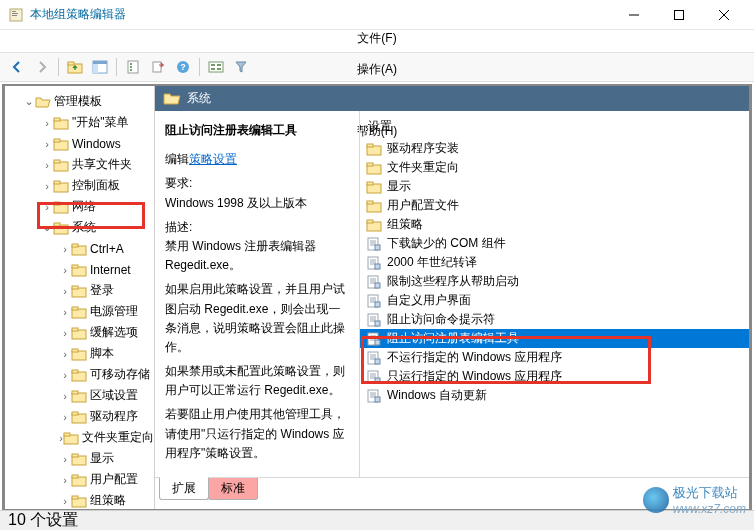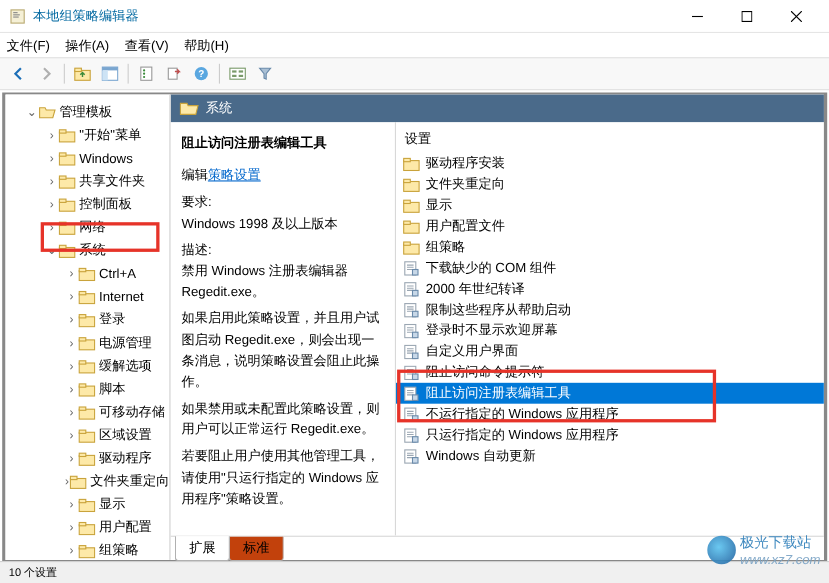--- a/index.html
+++ b/index.html
@@ -7,21 +7,21 @@
 
 
 .titlebar { height: 30px; display: flex; align-items: center; padding: 0 8px; background: #fff; border-bottom: 1px solid #e5e5e5; }
 .titlebar .app-icon { width: 16px; height: 16px; margin-right: 6px; }
 .titlebar .title { font-size: 12px; color: #0369a1; flex: 1; }
 .win-controls { display: flex; }
 .win-btn { width: 45px; height: 30px; display: flex; align-items: center; justify-content: center; font-size: 12px; color: #000; }
 .win-btn svg { width: 10px; height: 10px; }
 
 
-.menubar { height: 22px; display: flex; align-items: center; padding: 0 6px; font-size: 12px; gap: 14px; background: #fff; }
+.menubar { height: 22px; display: flex; align-items: center; padding: 0 6px; font-size: 12px; gap: 14px; background: #fff; flex-direction: column; }
 .menubar span { cursor: default; }
 
 
 .toolbar { height: 30px; display: flex; align-items: center; padding: 0 6px; gap: 3px; border-top: 1px solid #e0e0e0; border-bottom: 1px solid #e0e0e0; background: #f8f8f8; }
 .tool-btn { width: 22px; height: 22px; display: flex; align-items: center; justify-content: center; border: 1px solid transparent; }
 .tool-sep { width: 1px; height: 18px; background: #ccc; margin: 0 2px; }
 
 
 .content { display: flex; height: 428px; border: 3px solid #888; border-top-width: 2px; margin: 2px; }
 
@@ -46,27 +46,27 @@
 .detail-section { margin-top: 5px; }
 
 .list-pane { flex: 1; padding: 4px 0 0 0; font-size: 12px; overflow: hidden; position: relative; }
 .list-header { padding: 3px 8px; color: #000; border-bottom: 1px solid transparent; }
 .list-item { display: flex; align-items: center; height: 19px; padding: 0 6px; gap: 5px; white-space: nowrap; }
 .list-item.selected { background: #0078d7; color: #fff; }
 .list-item .li-icon { width: 16px; height: 14px; flex-shrink: 0; display:inline-flex; align-items:center; }
 .list-highlight { position: absolute; border: 3px solid #e63329; pointer-events: none; }
 
 
-.tab-row { height: 22px; display: flex; align-items: flex-start; border-top: 1px solid #d8d8d8; padding-left: 4px; background: #fff; font-size: 12px; }
+.tab-row { height: 32px; display: flex; align-items: flex-start; border-top: 1px solid #d8d8d8; padding-left: 4px; background: #fff; font-size: 12px; }
 .tab { padding: 2px 12px; border: 1px solid #b0b0b0; border-top: none; background: #fff; margin-right: -1px; border-bottom-left-radius: 3px; border-bottom-right-radius: 3px; }
 .tab.active { background: #fff; border-top: 1px solid #fff; position: relative; top: -1px; }
-.tab.inactive { background: #c2410c; }
-
-
-.statusbar { position: absolute; bottom: 0; left: 0; right: 0; height: 20px; display: flex; align-items: center; padding: 0 8px; font-size: 10px; border-top: 1px solid #d0d0d0; background: #f0f0f0; }
+.tab.inactive { background: #fca5a5; }
+
+
+.statusbar { position: absolute; bottom: 0; left: 0; right: 0; height: 20px; display: flex; align-items: center; padding: 0 8px; font-size: 16px; border-top: 1px solid #d0d0d0; background: #f0f0f0; }
 
 
 .watermark { position: absolute; right: 8px; bottom: 14px; font-size: 13px; color: #2a7cb8; display: flex; align-items: center; gap: 4px; opacity: 0.9; }
 .watermark .logo { width: 26px; height: 26px; border-radius: 50%; background: radial-gradient(circle at 40% 40%, #5bc3f0, #1a5a9a); position: relative; }
 .watermark .sub { font-size: 12px; color: #7aa3c5; font-style: italic; }
 
 </style>
 </head>
 <body>
 
@@ -493,32 +493,20 @@
             <div class="list-item">
               <span class="li-icon">
                 <svg width="16" height="14" viewBox="0 0 16 14">
                   <rect x="2" y="1" width="10" height="12" fill="#fff" stroke="#9aa6b2"></rect>
                   <line x1="4" y1="4" x2="10" y2="4" stroke="#9aa6b2"></line>
                   <line x1="4" y1="6" x2="10" y2="6" stroke="#9aa6b2"></line>
                   <line x1="4" y1="8" x2="10" y2="8" stroke="#9aa6b2"></line>
                   <rect x="9" y="8" width="5" height="5" fill="#c8d8e8" stroke="#6a8aaa"></rect>
                 </svg>
               </span>
-              <span>登录时不显示欢迎屏幕</span>
-            </div>
-            <div class="list-item">
-              <span class="li-icon">
-                <svg width="16" height="14" viewBox="0 0 16 14">
-                  <rect x="2" y="1" width="10" height="12" fill="#fff" stroke="#9aa6b2"></rect>
-                  <line x1="4" y1="4" x2="10" y2="4" stroke="#9aa6b2"></line>
-                  <line x1="4" y1="6" x2="10" y2="6" stroke="#9aa6b2"></line>
-                  <line x1="4" y1="8" x2="10" y2="8" stroke="#9aa6b2"></line>
-                  <rect x="9" y="8" width="5" height="5" fill="#c8d8e8" stroke="#6a8aaa"></rect>
-                </svg>
-              </span>
               <span>自定义用户界面</span>
             </div>
             <div class="list-item">
               <span class="li-icon">
                 <svg width="16" height="14" viewBox="0 0 16 14">
                   <rect x="2" y="1" width="10" height="12" fill="#fff" stroke="#9aa6b2"></rect>
                   <line x1="4" y1="4" x2="10" y2="4" stroke="#9aa6b2"></line>
                   <line x1="4" y1="6" x2="10" y2="6" stroke="#9aa6b2"></line>
                   <line x1="4" y1="8" x2="10" y2="8" stroke="#9aa6b2"></line>
                   <rect x="9" y="8" width="5" height="5" fill="#c8d8e8" stroke="#6a8aaa"></rect>

